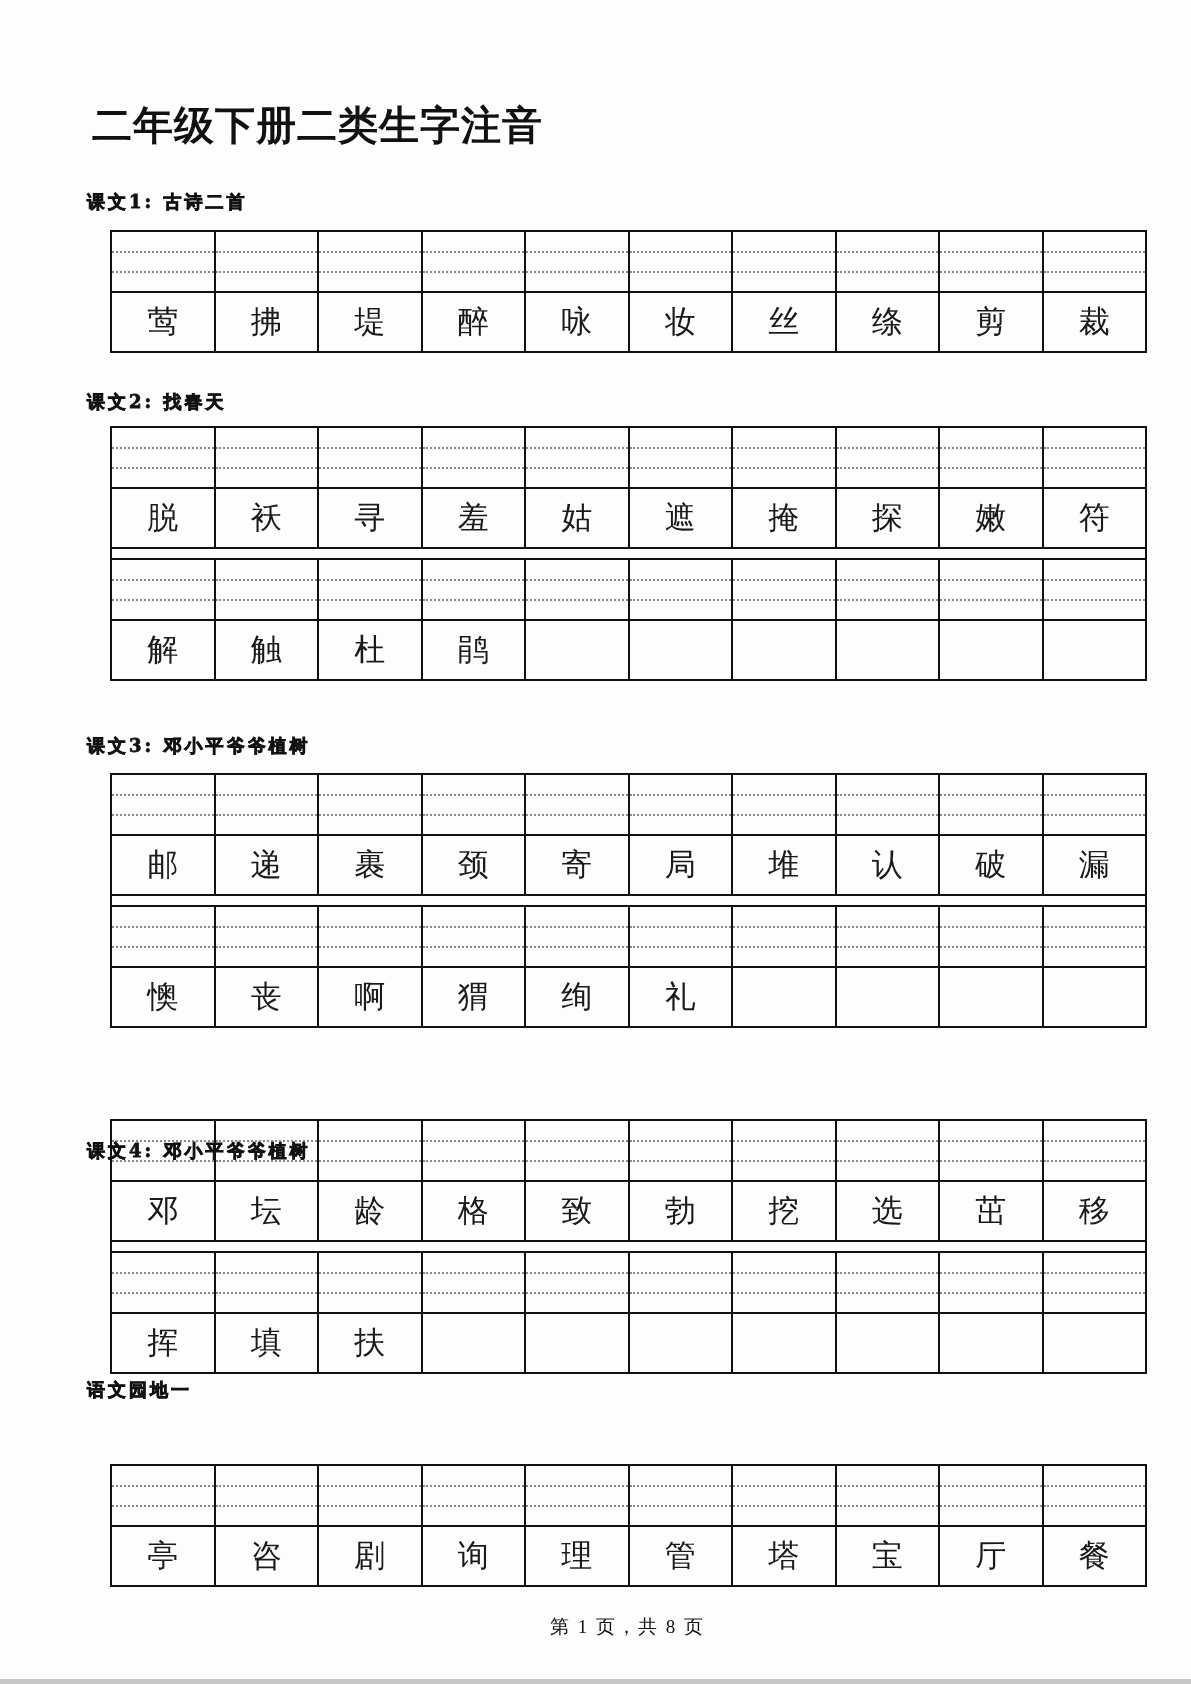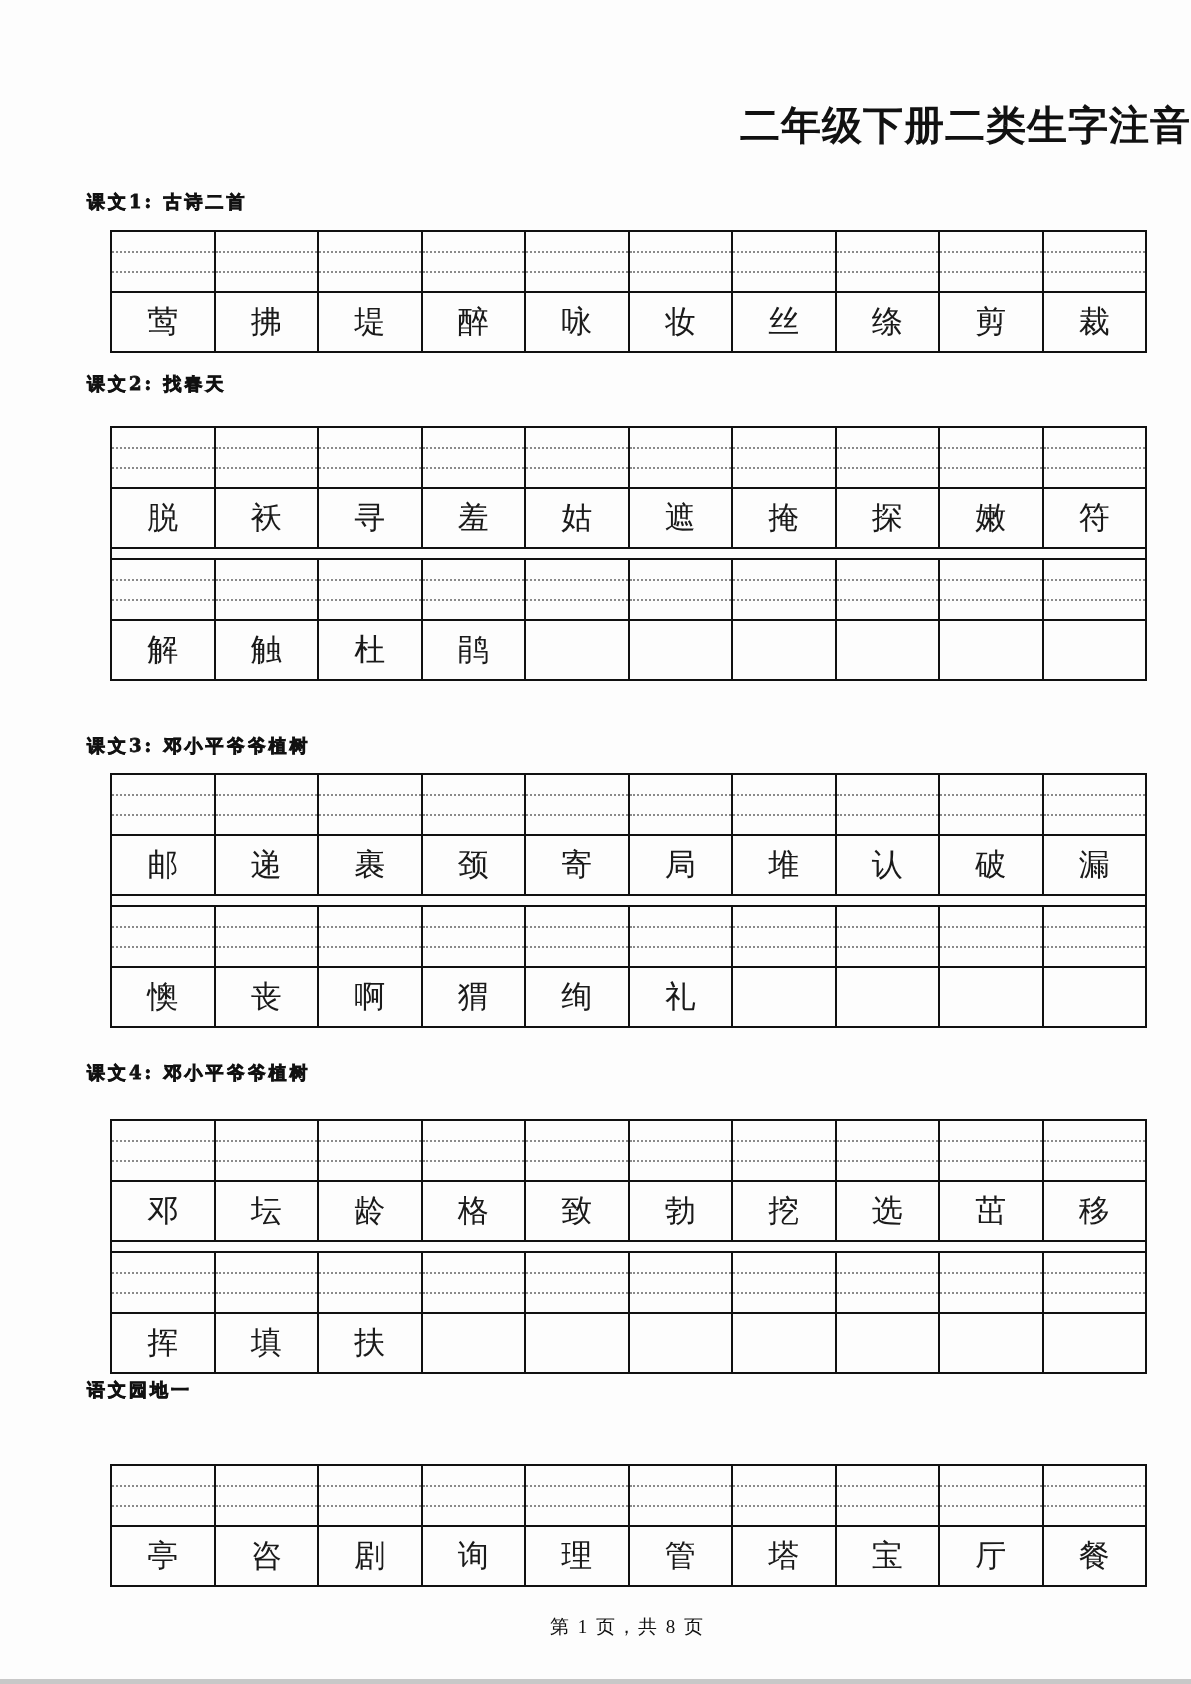--- a/index.html
+++ b/index.html
@@ -8,23 +8,23 @@
       background: #fdfdfd;
       font-family: "DejaVu Serif", "Liberation Serif", serif;
       color: #111;
     }
     .page-bottom {
       position: absolute; left: 0; right: 0; bottom: 0; height: 5px;
       background: #c8c8c8;
     }
     .title {
       position: absolute; top: 98px; left: 0; width: 1191px;
-      text-align: right; font-size: 40px; font-weight: bold;
+      text-align: left; font-size: 40px; font-weight: bold;
       font-family: "DejaVu Sans", "Liberation Sans", sans-serif;
-      letter-spacing: 1px; padding-left: 115px; box-sizing: border-box;
+      letter-spacing: 1px; padding-left: 92px; box-sizing: border-box;
     }
     .section-heading {
       position: absolute; left: 87px;
       font-size: 18px; font-weight: 900;
       font-family: "DejaVu Serif", serif;
       letter-spacing: 3px;
       -webkit-text-stroke: 0.8px #111;
     }
     .grid {
       position: absolute; left: 110px; width: 1037px;
@@ -113,21 +113,21 @@
       <div class="cell char-cell">咏</div>
       <div class="cell char-cell">妆</div>
       <div class="cell char-cell">丝</div>
       <div class="cell char-cell">绦</div>
       <div class="cell char-cell">剪</div>
       <div class="cell char-cell">裁</div>
     </div>
   </div>
 </div>
 
-<div class="section-heading" style="top:372px;">课文2: 找春天</div>
+<div class="section-heading" style="top:390px;">课文2: 找春天</div>
 <div class="grid" style="top:426px;">
   <div class="row-pair">
     <div class="pinyin-row">
       <div class="cell pinyin-cell">
           <i class="dash1"></i>
           <i class="dash2"></i>
         </div>
       <div class="cell pinyin-cell">
           <i class="dash1"></i>
           <i class="dash2"></i>
@@ -347,21 +347,21 @@
       <div class="cell char-cell">绚</div>
       <div class="cell char-cell">礼</div>
       <div class="cell char-cell"></div>
       <div class="cell char-cell"></div>
       <div class="cell char-cell"></div>
       <div class="cell char-cell"></div>
     </div>
   </div>
 </div>
 
-<div class="section-heading" style="top:1061px;">课文4: 邓小平爷爷植树</div>
+<div class="section-heading" style="top:1139px;">课文4: 邓小平爷爷植树</div>
 <div class="grid" style="top:1119px;">
   <div class="row-pair">
     <div class="pinyin-row">
       <div class="cell pinyin-cell">
           <i class="dash1"></i>
           <i class="dash2"></i>
         </div>
       <div class="cell pinyin-cell">
           <i class="dash1"></i>
           <i class="dash2"></i>

